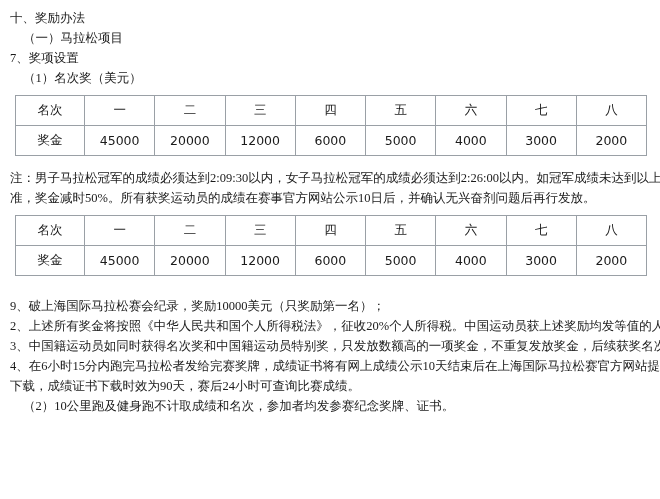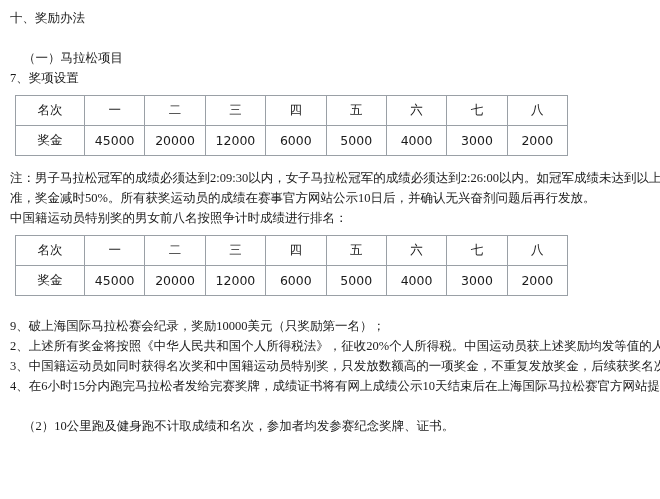--- a/index.html
+++ b/index.html
@@ -18,24 +18,24 @@
   .page {
     padding: 8px 10px 0 10px;
     box-sizing: border-box;
     width: 660px;
   }
   .line {
     line-height: 20px;
     white-space: nowrap;
     font-family: Liberation Serif, serif;
   }
-  .indent1 { padding-left: 13px; margin-top: 20px; }
+  .indent1 { padding-left: 13px; }
   .tbl {
     border-collapse: collapse;
-    width: 553px;
+    width: 632px;
     margin: 7px 0 0 5px;
     table-layout: fixed;
   }
   .tbl td {
     border: 1px solid #9aa0a6;
     height: 27px;
     text-align: center;
     vertical-align: middle;
     font-size: 12.5px;
     color: #1a1a1a;
@@ -46,20 +46,21 @@
   .note { line-height: 20px; }
 </style>
 </head>
 <body>
 
 <div class="page">
 
   <div class="line">十、奖励办法</div>
   <div class="line indent1">（一）马拉松项目</div>
   <div class="line">7、奖项设置</div>
+  <div class="line indent1">（1）名次奖（美元）</div>
 
   <table class="tbl">
     <tbody>
         <tr>
       <td class="lbl">名次</td>
       <td>一</td>
       <td>二</td>
       <td>三</td>
       <td>四</td>
       <td>五</td>
@@ -78,21 +79,20 @@
       <td>3000</td>
       <td>2000</td>
     </tr>
   </tbody>
     </table>
 
   <div class="spacer-12"></div>
 
   <div class="line note">注：男子马拉松冠军的成绩必须达到2:09:30以内，女子马拉松冠军的成绩必须达到2:26:00以内。如冠军成绩未达到以上标</div>
   <div class="line note">准，奖金减时50%。所有获奖运动员的成绩在赛事官方网站公示10日后，并确认无兴奋剂问题后再行发放。</div>
-  <div class="line">中国籍运动员特别奖的男女前八名按照争计时成绩进行排名：</div>
 
   <table class="tbl">
     <tbody>
         <tr>
       <td class="lbl">名次</td>
       <td>一</td>
       <td>二</td>
       <td>三</td>
       <td>四</td>
       <td>五</td>
@@ -114,15 +114,16 @@
   </tbody>
     </table>
 
   <div class="spacer-12"></div>
   <div class="spacer-8"></div>
 
   <div class="line">9、破上海国际马拉松赛会纪录，奖励10000美元（只奖励第一名）；</div>
   <div class="line">2、上述所有奖金将按照《中华人民共和国个人所得税法》，征收20%个人所得税。中国运动员获上述奖励均发等值的人民币。</div>
   <div class="line">3、中国籍运动员如同时获得名次奖和中国籍运动员特别奖，只发放数额高的一项奖金，不重复发放奖金，后续获奖名次不</div>
   <div class="line">4、在6小时15分内跑完马拉松者发给完赛奖牌，成绩证书将有网上成绩公示10天结束后在上海国际马拉松赛官方网站提供</div>
+  <div class="line">下载，成绩证书下载时效为90天，赛后24小时可查询比赛成绩。</div>
   <div class="line indent1">（2）10公里跑及健身跑不计取成绩和名次，参加者均发参赛纪念奖牌、证书。</div>
 
 </div>
 
 </body></html>

